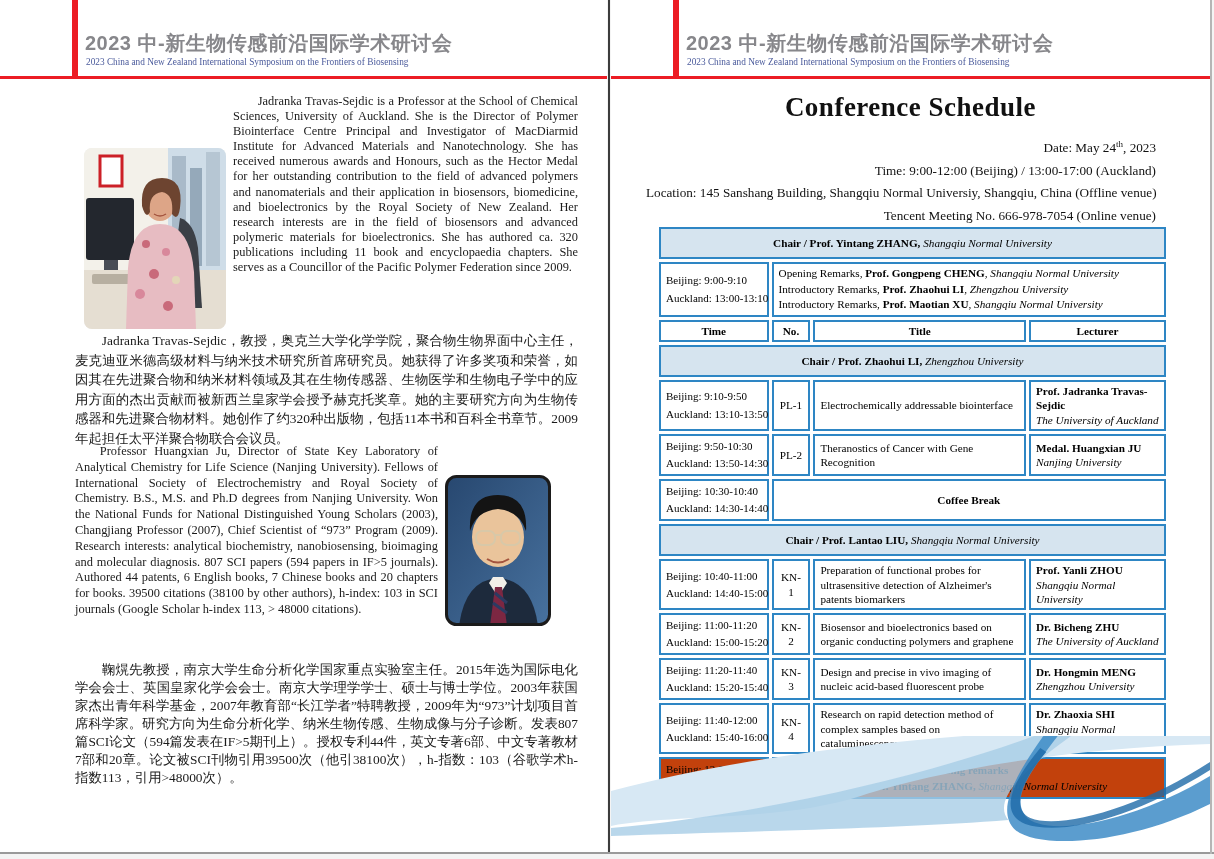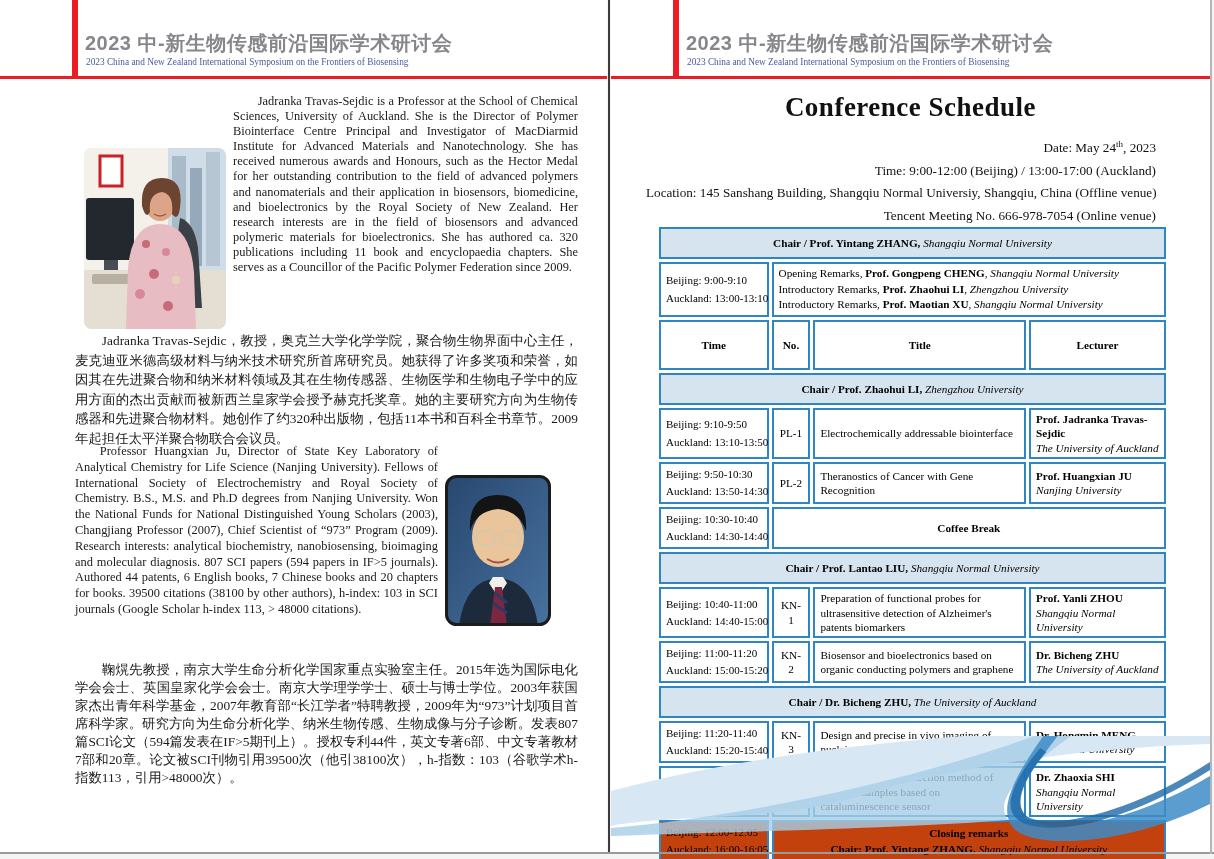--- a/index.html
+++ b/index.html
@@ -57,21 +57,21 @@
 
   table.schedule{
     position:absolute;left:45px;top:224px;width:513px;
     border-collapse:separate;border-spacing:3px;table-layout:fixed;
     font-size:11.2px;line-height:1.28;color:#000;
   }
   table.schedule td{
     border:2px solid #2e86c4;background:#fff;padding:2px 5px;vertical-align:middle;
   }
   tr.chair td{background:#d6e4ef;text-align:center;padding:5px 21px;height:18px;}
-  tr.head td{text-align:center;font-weight:bold;padding:15px 2px;height:16px;}
+  tr.head td{text-align:center;font-weight:bold;padding:1px 2px;height:16px;}
   td.time-cell{padding:3px 2px 3px 5px;line-height:1.55;white-space:nowrap;font-size:11px;}
   td.no-cell{text-align:center;}
   td.title-cell{padding:3px 6px;}
   td.lect-cell b{display:block;}
   td.lect-cell i{display:block;}
   td.break-cell{text-align:center;font-weight:bold;}
   tr.closing td{background:#c2410c;margin-left:20px;}
   td.closing-cell{text-align:center;line-height:1.45;}
   td.remarks-cell{line-height:1.4;padding:3px 7px;}
 
@@ -218,21 +218,21 @@
           </td>
         </tr>
         <tr>
           <td class="time-cell">
             <div>Beijing: 9:50-10:30</div>
             <div>Auckland: 13:50-14:30</div>
           </td>
           <td class="no-cell">PL-2</td>
           <td class="title-cell">Theranostics of Cancer with Gene Recognition</td>
           <td class="lect-cell">
-            <b>Prof. Huangxian JU</b>
+            <b>Medal. Huangxian JU</b>
             <i>Nanjing University</i>
           </td>
         </tr>
         <tr>
           <td class="time-cell">
             <div>Beijing: 10:30-10:40</div>
             <div>Auckland: 14:30-14:40</div>
           </td>
           <td class="break-cell" colspan="3">Coffee Break</td>
         </tr>
@@ -255,23 +255,20 @@
           <td class="time-cell">
             <div>Beijing: 11:00-11:20</div>
             <div>Auckland: 15:00-15:20</div>
           </td>
           <td class="no-cell">KN-2</td>
           <td class="title-cell">Biosensor and bioelectronics based on organic conducting polymers and graphene</td>
           <td class="lect-cell">
             <b>Dr. Bicheng ZHU</b>
             <i>The University of Auckland</i>
           </td>
-        </tr>
-        <tr class="chair">
-          <td colspan="4"><b>Chair / Dr. Bicheng ZHU, </b><i>The University of Auckland</i></td>
         </tr>
         <tr>
           <td class="time-cell">
             <div>Beijing: 11:20-11:40</div>
             <div>Auckland: 15:20-15:40</div>
           </td>
           <td class="no-cell">KN-3</td>
           <td class="title-cell">Design and precise in vivo imaging of nucleic acid-based fluorescent probe</td>
           <td class="lect-cell">
             <b>Dr. Hongmin MENG</b>

